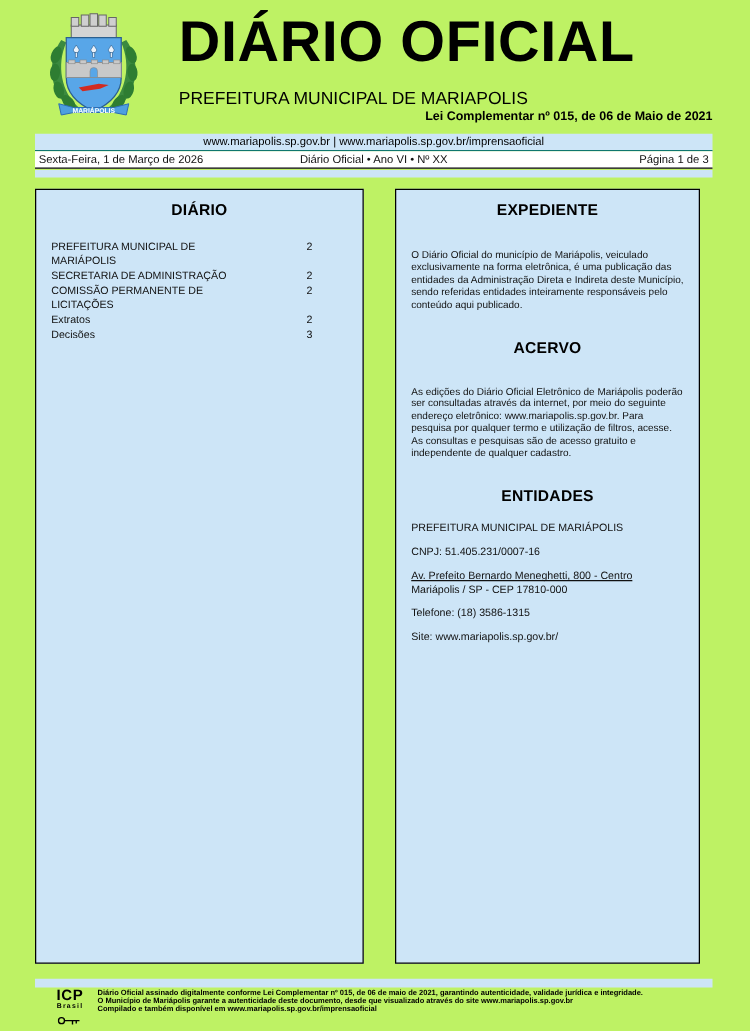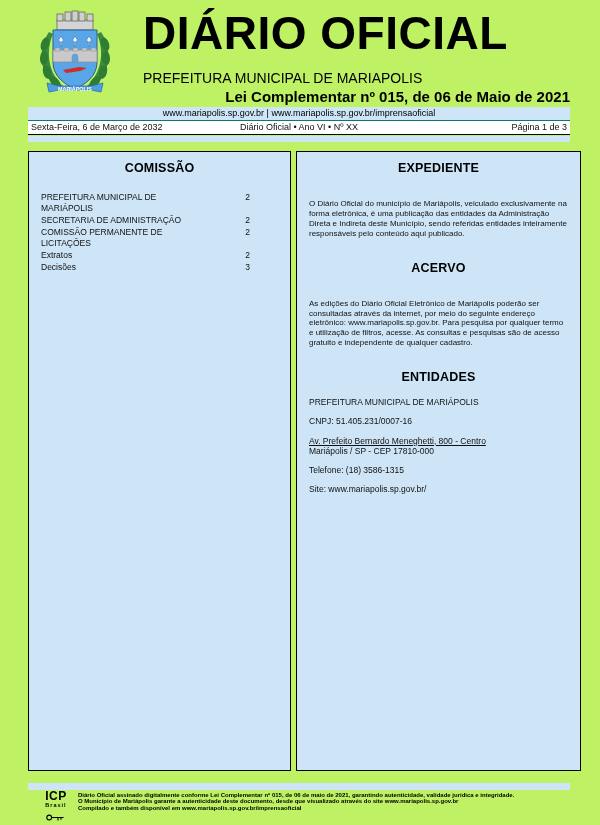--- a/index.html
+++ b/index.html
@@ -4,35 +4,35 @@
 <style>
   html,body{margin:0;padding:0;background:#fff;}
   .page{position:relative;width:600px;height:825px;background:#bef264;overflow:hidden;
         font-family:"Liberation Sans", sans-serif;color:#111;}
 
   
   .coat{position:absolute;left:33px;top:6px;width:84px;height:92px;}
   .title-block{position:absolute;left:143px;top:10px;width:430px;}
   .doc-title{font-size:46px;font-weight:bold;letter-spacing:0.5px;line-height:1.02;color:#000;white-space:nowrap;}
   .doc-subtitle{font-size:14px;line-height:1.05;margin-top:14px;color:#000;white-space:nowrap;}
-  .law-line{position:absolute;right:30px;top:88px;font-size:15px;font-weight:bold;color:#000;}
+  .law-line{position:absolute;right:30px;top:88px;font-size:10px;font-weight:bold;color:#000;}
 
   .urlbar{position:absolute;left:28px;top:107px;width:542px;height:13px;background:#cde5f7;
           border-bottom:1px solid #0f766e;font-size:9px;line-height:13px;text-align:center;color:#000;}
   .metarow{position:absolute;left:28px;top:121px;width:542px;height:13px;background:#fff;
            border-bottom:1px solid #000;font-size:9px;line-height:13px;}
   .meta-left{position:absolute;left:3px;top:0;}
   .meta-center{position:absolute;left:0;right:0;top:0;text-align:center;}
   .meta-right{position:absolute;right:3px;top:0;text-align:right;}
   .bluebar2{position:absolute;left:28px;top:136px;width:542px;height:6px;background:#cde5f7;}
 
   
   .panel{position:absolute;top:151px;height:620px;background:#cde5f7;border:1px solid #000;box-sizing:border-box;}
   .panel-left{left:28px;width:263px;}
-  .panel-right{left:296px;width:285px;}
+  .panel-right{left:316px;width:244px;}
   .panel h2{margin:9px 0 0;text-align:center;font-size:12.5px;font-weight:bold;color:#000;letter-spacing:0.2px;}
 
   .toc{margin:17px 12px 0 12px;font-size:8.5px;line-height:1.3;}
   .toc-row{display:flex;justify-content:space-between;align-items:flex-start;padding-right:28px;margin-bottom:1px;}
   .toc-label{max-width:150px;}
   .toc-page{text-align:right;}
 
   .panel-right .body-p{margin:24px 12px 0 12px;font-size:8px;line-height:1.24;color:#111;}
   .panel-right h2.mid{margin-top:22px;}
   .ent{margin:13px 12px 0 12px;font-size:8.5px;line-height:1.2;}
@@ -107,27 +107,27 @@
   <div class="title-block">
     <div class="doc-title">DIÁRIO OFICIAL</div>
     <div class="doc-subtitle">PREFEITURA MUNICIPAL DE MARIAPOLIS</div>
   </div>
   <div class="law-line">Lei Complementar nº 015, de 06 de Maio de 2021</div>
 
   <div class="urlbar">www.mariapolis.sp.gov.br | www.mariapolis.sp.gov.br/imprensaoficial</div>
 
   <div class="metarow">
     <span class="meta-center">Diário Oficial • Ano VI • Nº XX</span>
-    <span class="meta-left">Sexta-Feira, 6 de Março de 2032</span>
+    <span class="meta-left">Sexta-Feira, 1 de Março de 2026</span>
     <span class="meta-right">Página 1 de 3</span>
   </div>
   <div class="bluebar2"></div>
 
   <section class="panel panel-left">
-    <h2>COMISSÃO</h2>
+    <h2>DIÁRIO</h2>
     <div class="toc">
       <div class="toc-row">
         <span class="toc-label">PREFEITURA MUNICIPAL DE MARIÁPOLIS</span>
         <span class="toc-page">2</span>
       </div>
       <div class="toc-row">
         <span class="toc-label">SECRETARIA DE ADMINISTRAÇÃO</span>
         <span class="toc-page">2</span>
       </div>
       <div class="toc-row">

